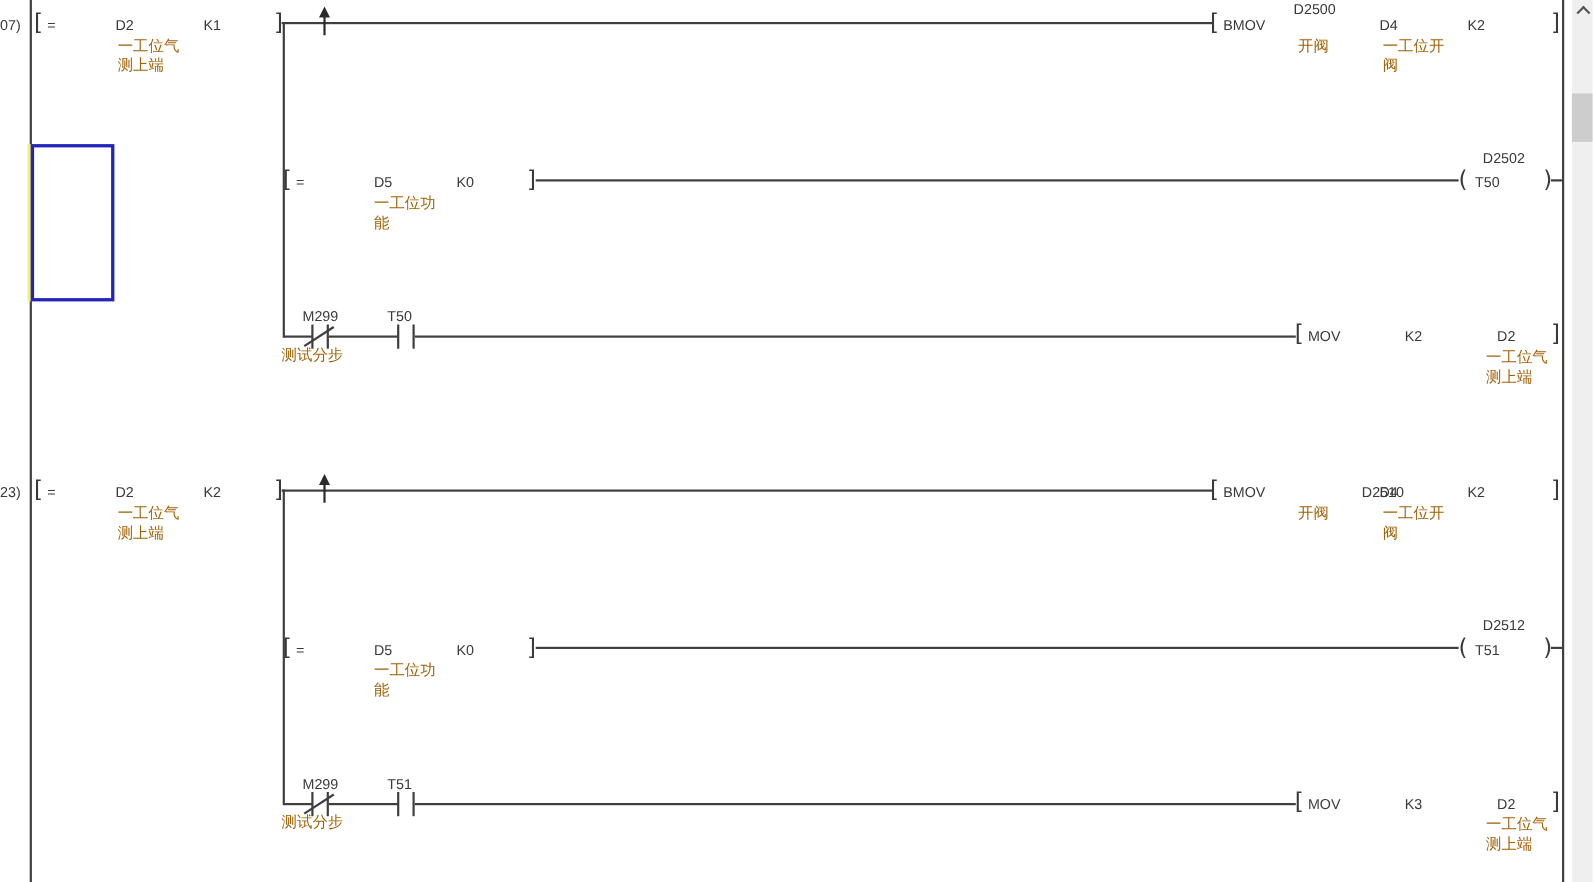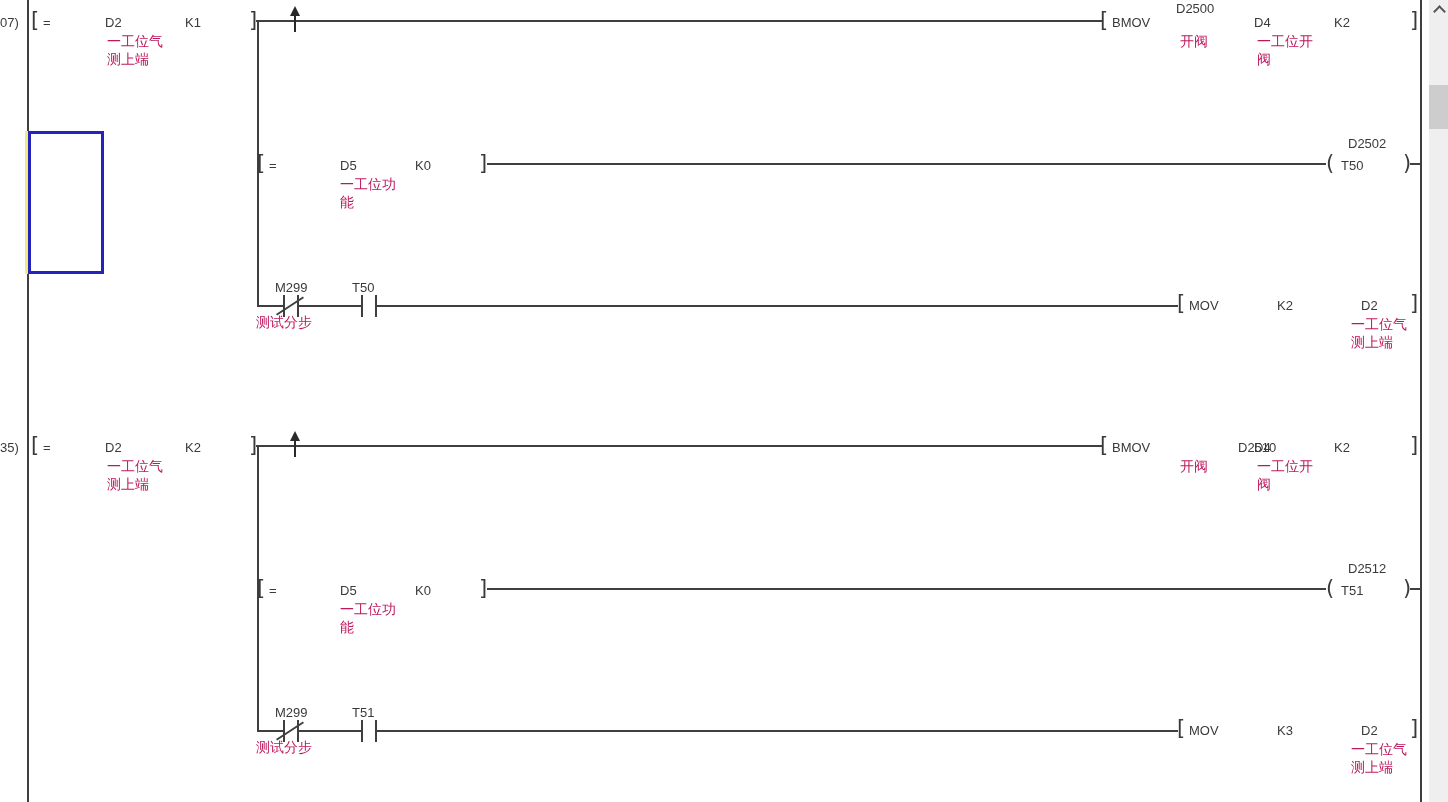--- a/index.html
+++ b/index.html
@@ -1,20 +1,20 @@
 <!DOCTYPE html>
 <html><head>
 <meta charset="utf-8">
 <style>
   html,body{margin:0;padding:0;background:#fff;}
   #screen{position:relative;width:1448px;height:802px;background:#ffffff;overflow:hidden;
           font-family:"Liberation Sans",sans-serif;}
   .t{position:absolute;font:13px "Liberation Sans",sans-serif;color:#3a3a3a;white-space:nowrap;}
   .br{position:absolute;font:21px/21px "DejaVu Sans",sans-serif;color:#3a3a3a;white-space:nowrap;}
-  .cm{position:absolute;font:14px/17px "Liberation Sans",sans-serif;color:#be185d;white-space:nowrap;}
+  .cm{position:absolute;font:14px/17px "Liberation Sans",sans-serif;color:#a16207;white-space:nowrap;}
   .w{position:absolute;height:2px;background:#3f3f3f;}
   .vw{position:absolute;width:2px;background:#3f3f3f;}
   .bar{position:absolute;width:2px;height:22px;background:#3f3f3f;}
   .slash{position:absolute;width:32px;height:2px;background:#3f3f3f;transform:rotate(-33deg);}
   .rung{position:absolute;left:0;width:1448px;height:400px;}
   #selrect{position:absolute;left:28px;top:131px;width:76px;height:143px;
            border:3px solid #2424bb;box-sizing:border-box;background:transparent;}
   #selline{position:absolute;left:25px;top:131px;width:3px;height:143px;background:#f2ec7d;}
   #scrolltrack{position:absolute;left:1429px;top:0;width:19px;height:802px;background:#f0efef;}
   #scrollthumb{position:absolute;left:1429px;top:85px;width:19px;height:44px;background:#cdcdcd;}
@@ -90,21 +90,21 @@
     <span class="br" style="left:1177px;top:293px">[</span>
     <span class="t" style="left:1189px;top:298px">MOV</span>
     <span class="t" style="left:1277px;top:298px">K2</span>
     <span class="t" style="left:1361px;top:298px">D2</span>
     <span class="br" style="left:1410px;top:293px">]</span>
     <span class="cm" style="left:1351px;top:316px">一工位气</span>
     <span class="cm" style="left:1351px;top:334px">测上端</span>
   </div>
 
   <div class="rung" style="top:425px">
-    <span class="t" style="left:0;top:15px">35)</span>
+    <span class="t" style="left:0;top:15px">23)</span>
 
     <span class="br" style="left:31px;top:10px">[</span>
     <span class="t" style="left:43px;top:15px">=</span>
     <span class="t" style="left:105px;top:15px">D2</span>
     <span class="t" style="left:185px;top:15px">K2</span>
     <span class="br" style="left:249px;top:10px">]</span>
     <span class="cm" style="left:107px;top:33px">一工位气</span>
     <span class="cm" style="left:107px;top:51px">测上端</span>
 
     <div class="w" style="left:256px;top:20px;width:847px"></div>

